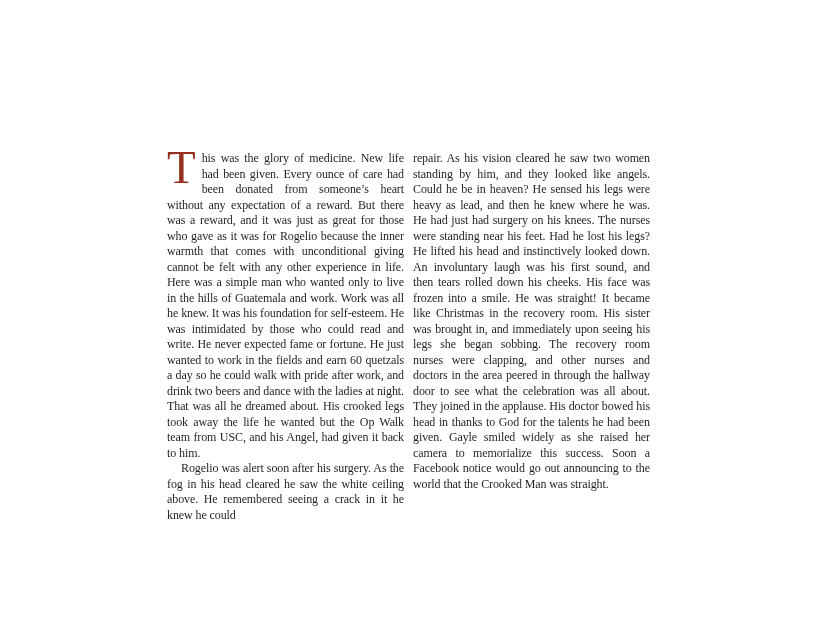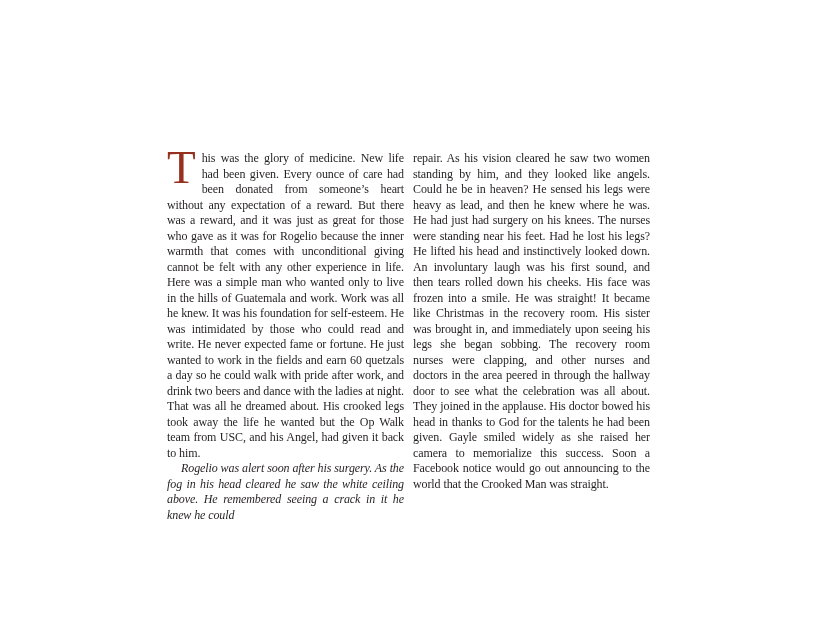--- a/index.html
+++ b/index.html
@@ -39,21 +39,20 @@
     font-size: 12px;
     line-height: 15.5px;
     letter-spacing: -0.1px;
     color: #231f20;
     text-align: justify;
     hyphens: auto;
     -webkit-hyphens: auto;
   }
   .para-indent {
     text-indent: 14px;
-    font-style: italic;
   }
   .drop-cap {
     float: left;
     font-size: 47px;
     line-height: 30px;
     height: 31px;
     margin: 1px 6px 0 0;
     color: #96301f;
     font-family: "Liberation Serif", "DejaVu Serif", serif;
   }

